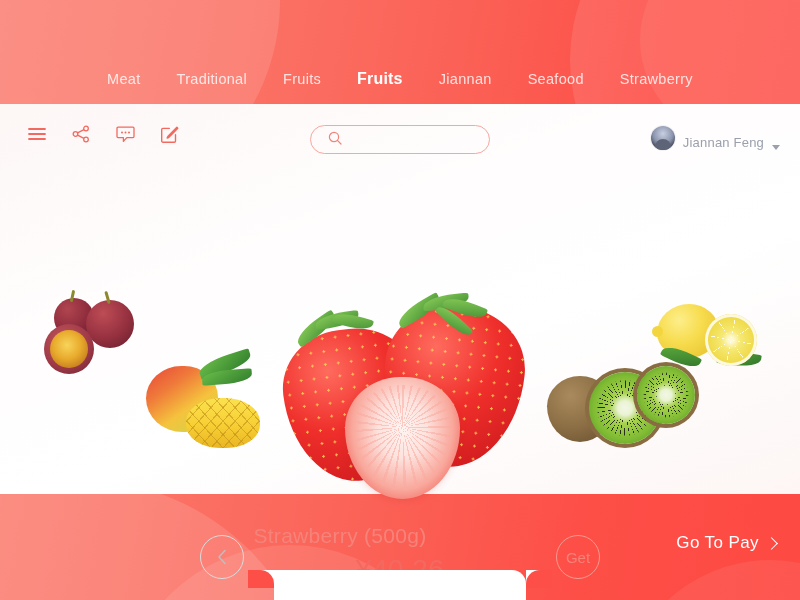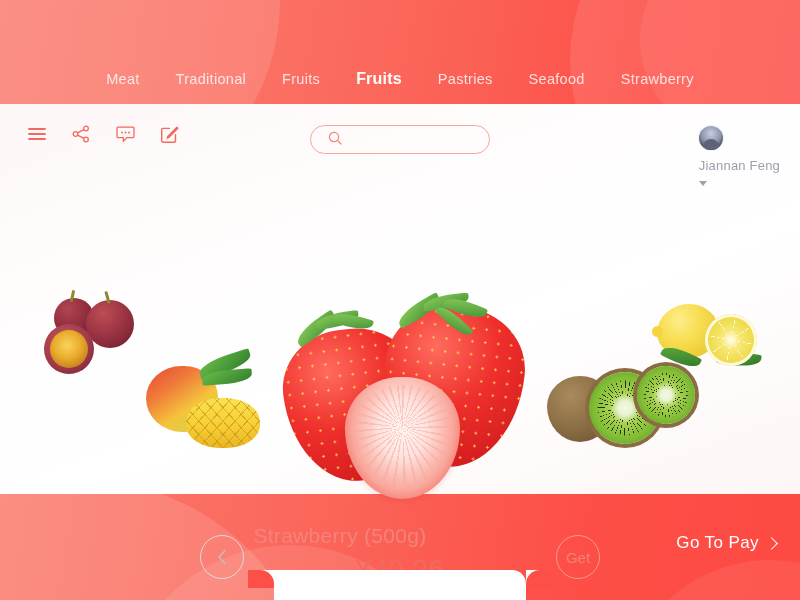--- a/index.html
+++ b/index.html
@@ -108,22 +108,22 @@
     font-family:"Liberation Sans", sans-serif;
     font-size:12.5px;
     color:#f2746a;
   }
   .search-input::placeholder { color:#f39a92; }
   .search-mag { margin-left:4px; flex:none; }
 
   
   .user {
     position:absolute; right:20px; top:126px;
-    display:flex; align-items:flex-start; gap:8px;
-    z-index:6; cursor:pointer;flex-direction:column;
+    display:flex; align-items:flex-end; gap:8px;
+    z-index:6; cursor:pointer;
   }
   .avatar {
     width:24px; height:24px; border-radius:50%;
     background:radial-gradient(circle at 50% 32%, #c8cfe2 0%, #8b95ad 48%, #3d4455 78%, #2a2f3c 100%);
     position:relative; overflow:hidden;
     box-shadow:0 0 0 1px rgba(0,0,0,0.05);
   }
   .avatar::after {
     content:""; position:absolute; left:4px; top:13px;
     width:16px; height:16px; border-radius:50%;
@@ -305,21 +305,21 @@
   <div class="deco deco-bl"></div>
   <div class="deco deco-bl2"></div>
   <div class="deco deco-br"></div>
 
   <div class="topnav">
     <div class="nav-list">
       <div class="nav-item">Meat</div>
       <div class="nav-item">Traditional</div>
       <div class="nav-item">Fruits</div>
       <div class="nav-item active">Fruits</div>
-      <div class="nav-item">Pastries</div>
+      <div class="nav-item">Jiannan</div>
       <div class="nav-item">Seafood</div>
       <div class="nav-item">Strawberry</div>
     </div>
   </div>
 
   <div class="panel">
 
     <div class="toolbar">
       <div class="tool-icons">
         <div class="ticon">

